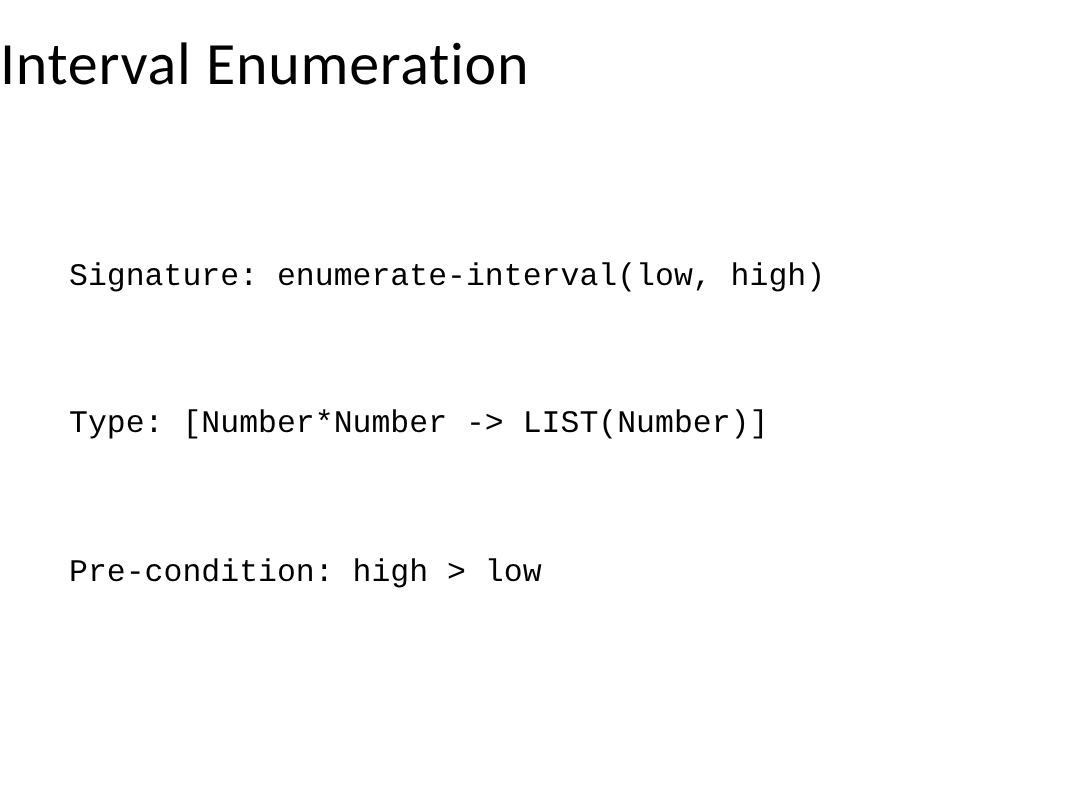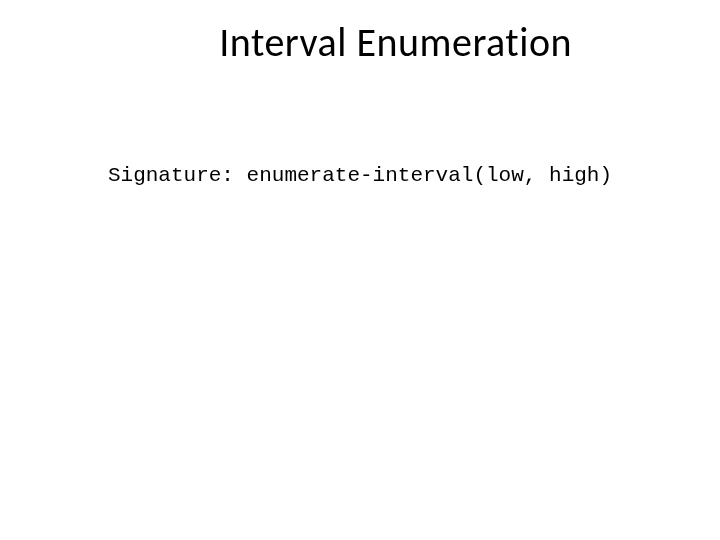--- a/index.html
+++ b/index.html
@@ -15,46 +15,47 @@
     width: 720px;
     height: 540px;
     position: relative;
     box-sizing: border-box;
   }
   .title {
     position: absolute;
     top: 18px;
     left: 0;
     width: 572px;
-    text-align: right;
+    text-align: left;
     font-size: 40px;
     font-weight: 400;
     letter-spacing: 0.5px;
   }
   .body {
     position: absolute;
     top: 110px;
     left: 36px;
     right: 36px;
     font-family: "Courier New", Courier, monospace;
     font-size: 21px;
     line-height: 1.25;
     white-space: pre-wrap;
   }
   .entry {
     display: block;
     text-indent: 0;
     padding-left: 2.2ch;
     text-indent: -2.2ch;
-    margin: 0;
-    text-align: center;
+    margin: 10px;
   }
 </style>
 </head>
 <body>
 
 <div class="slide">
   <div class="title">Interval Enumeration</div>
   <div class="body">
     <span class="entry">Signature: enumerate-interval(low, high)</span>
+    <span class="entry">Type: [Number*Number -&gt; LIST(Number)]</span>
+    <span class="entry">Pre-condition: high &gt; low</span>
     
   </div>
 </div>
 
 </body></html>

